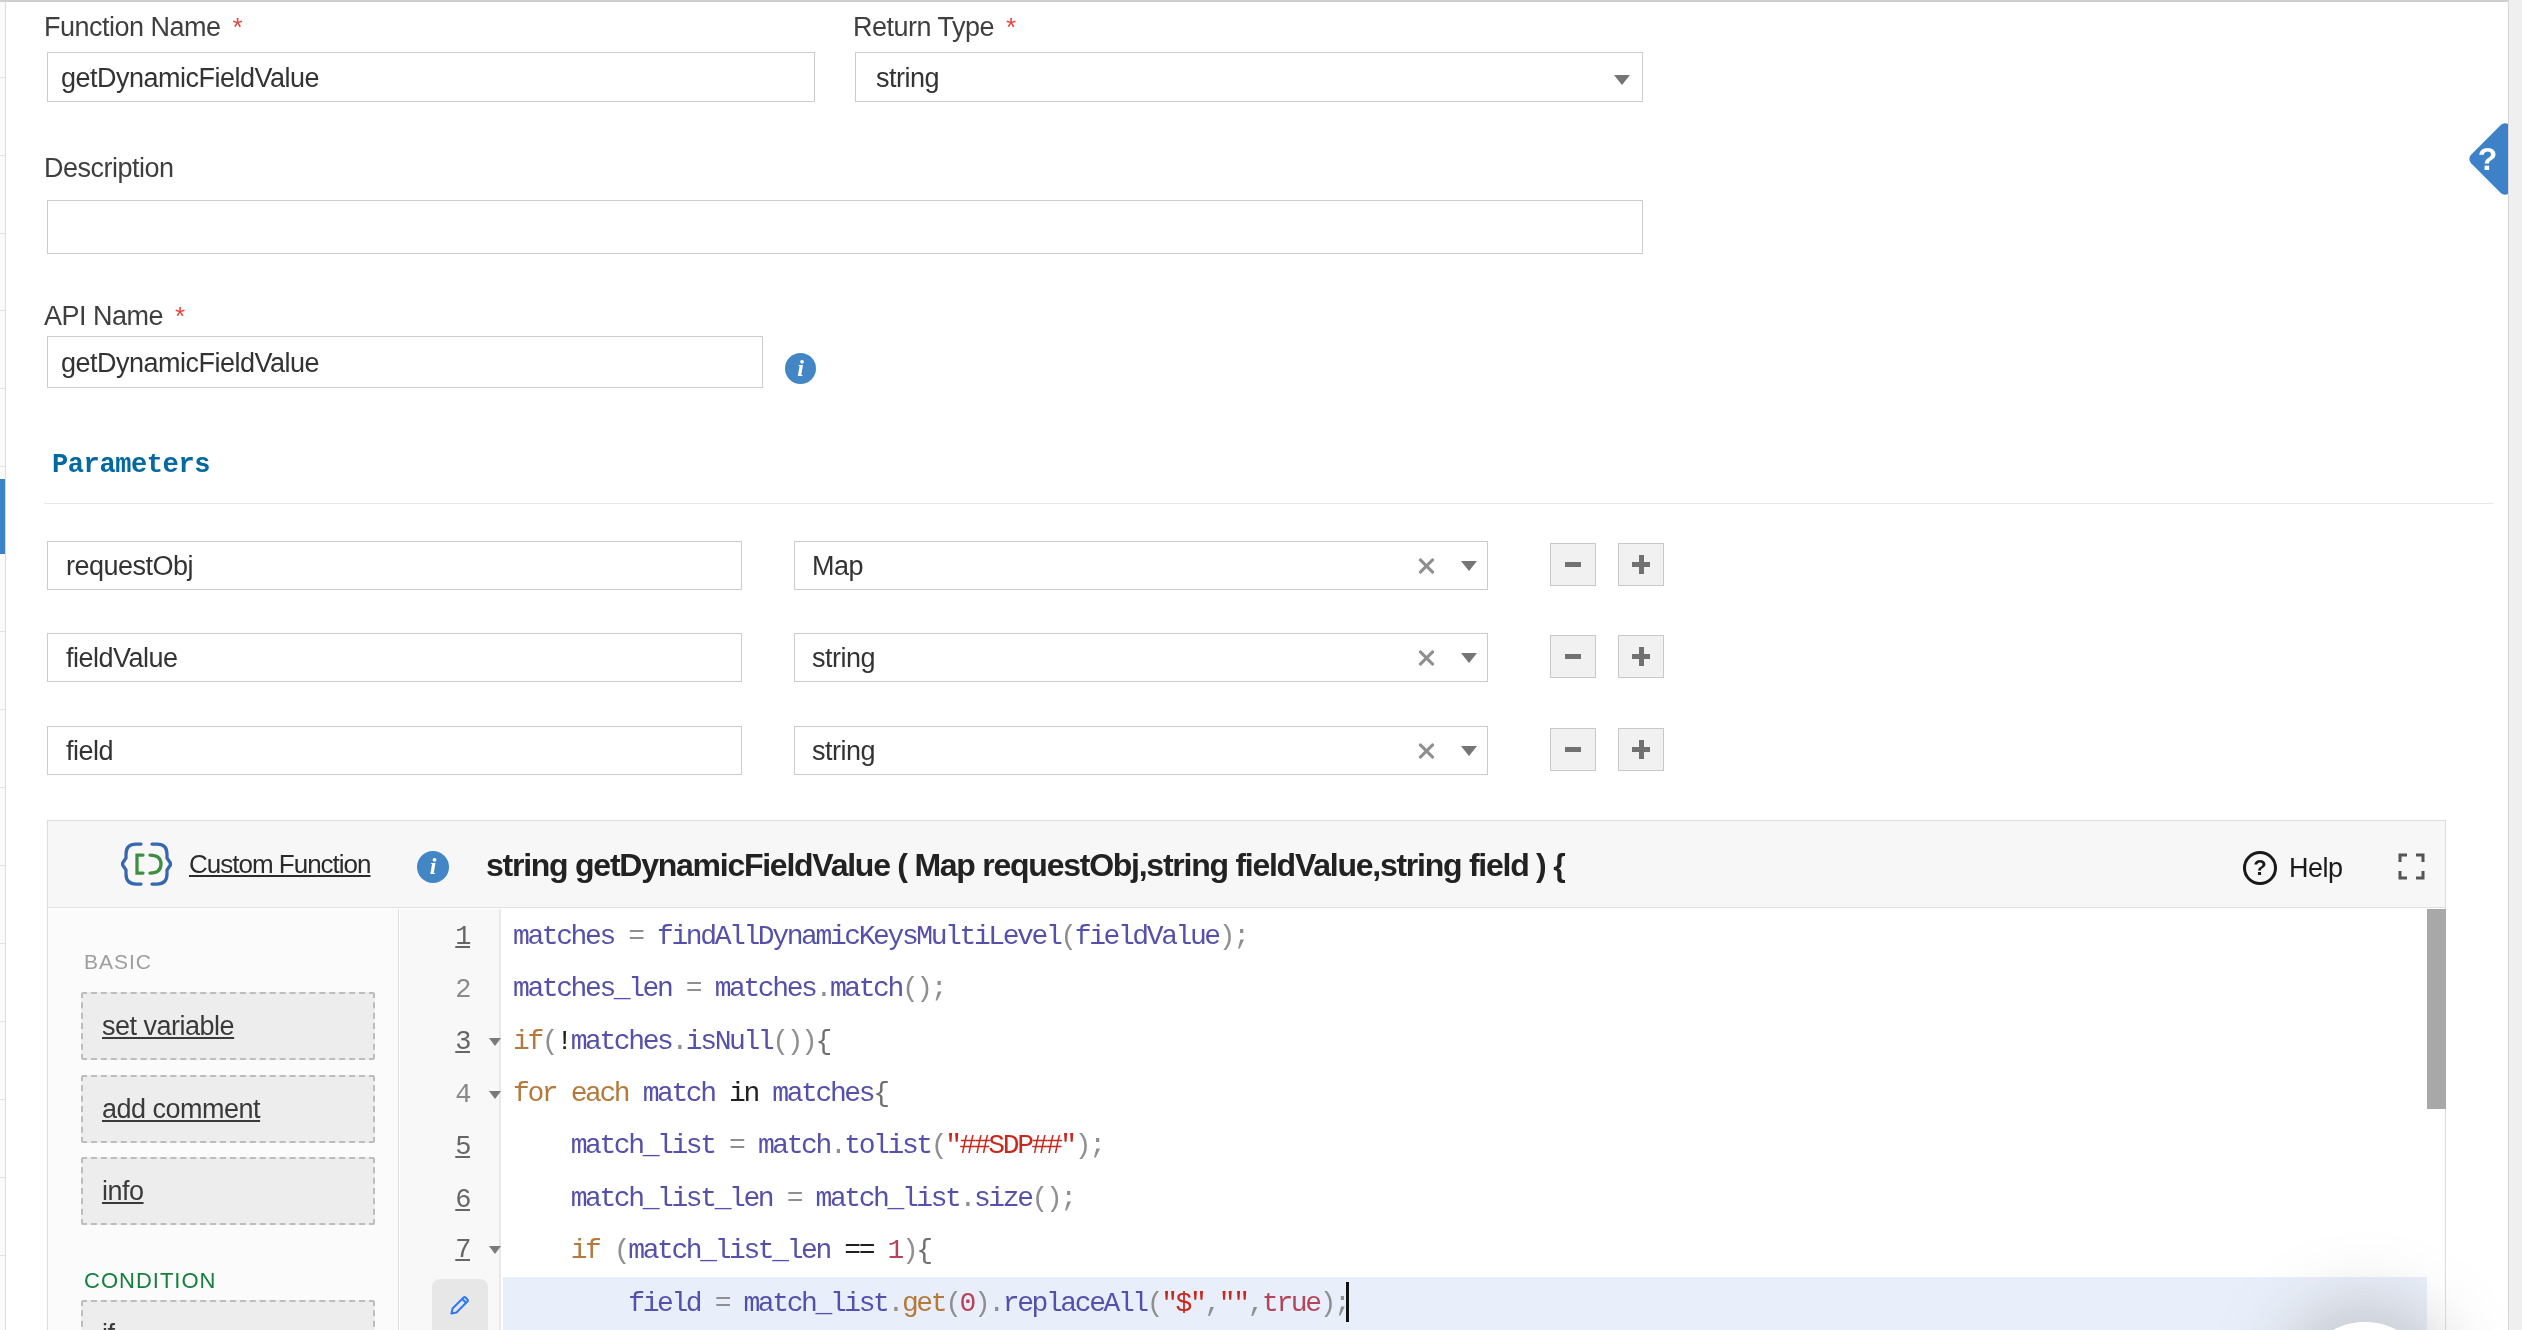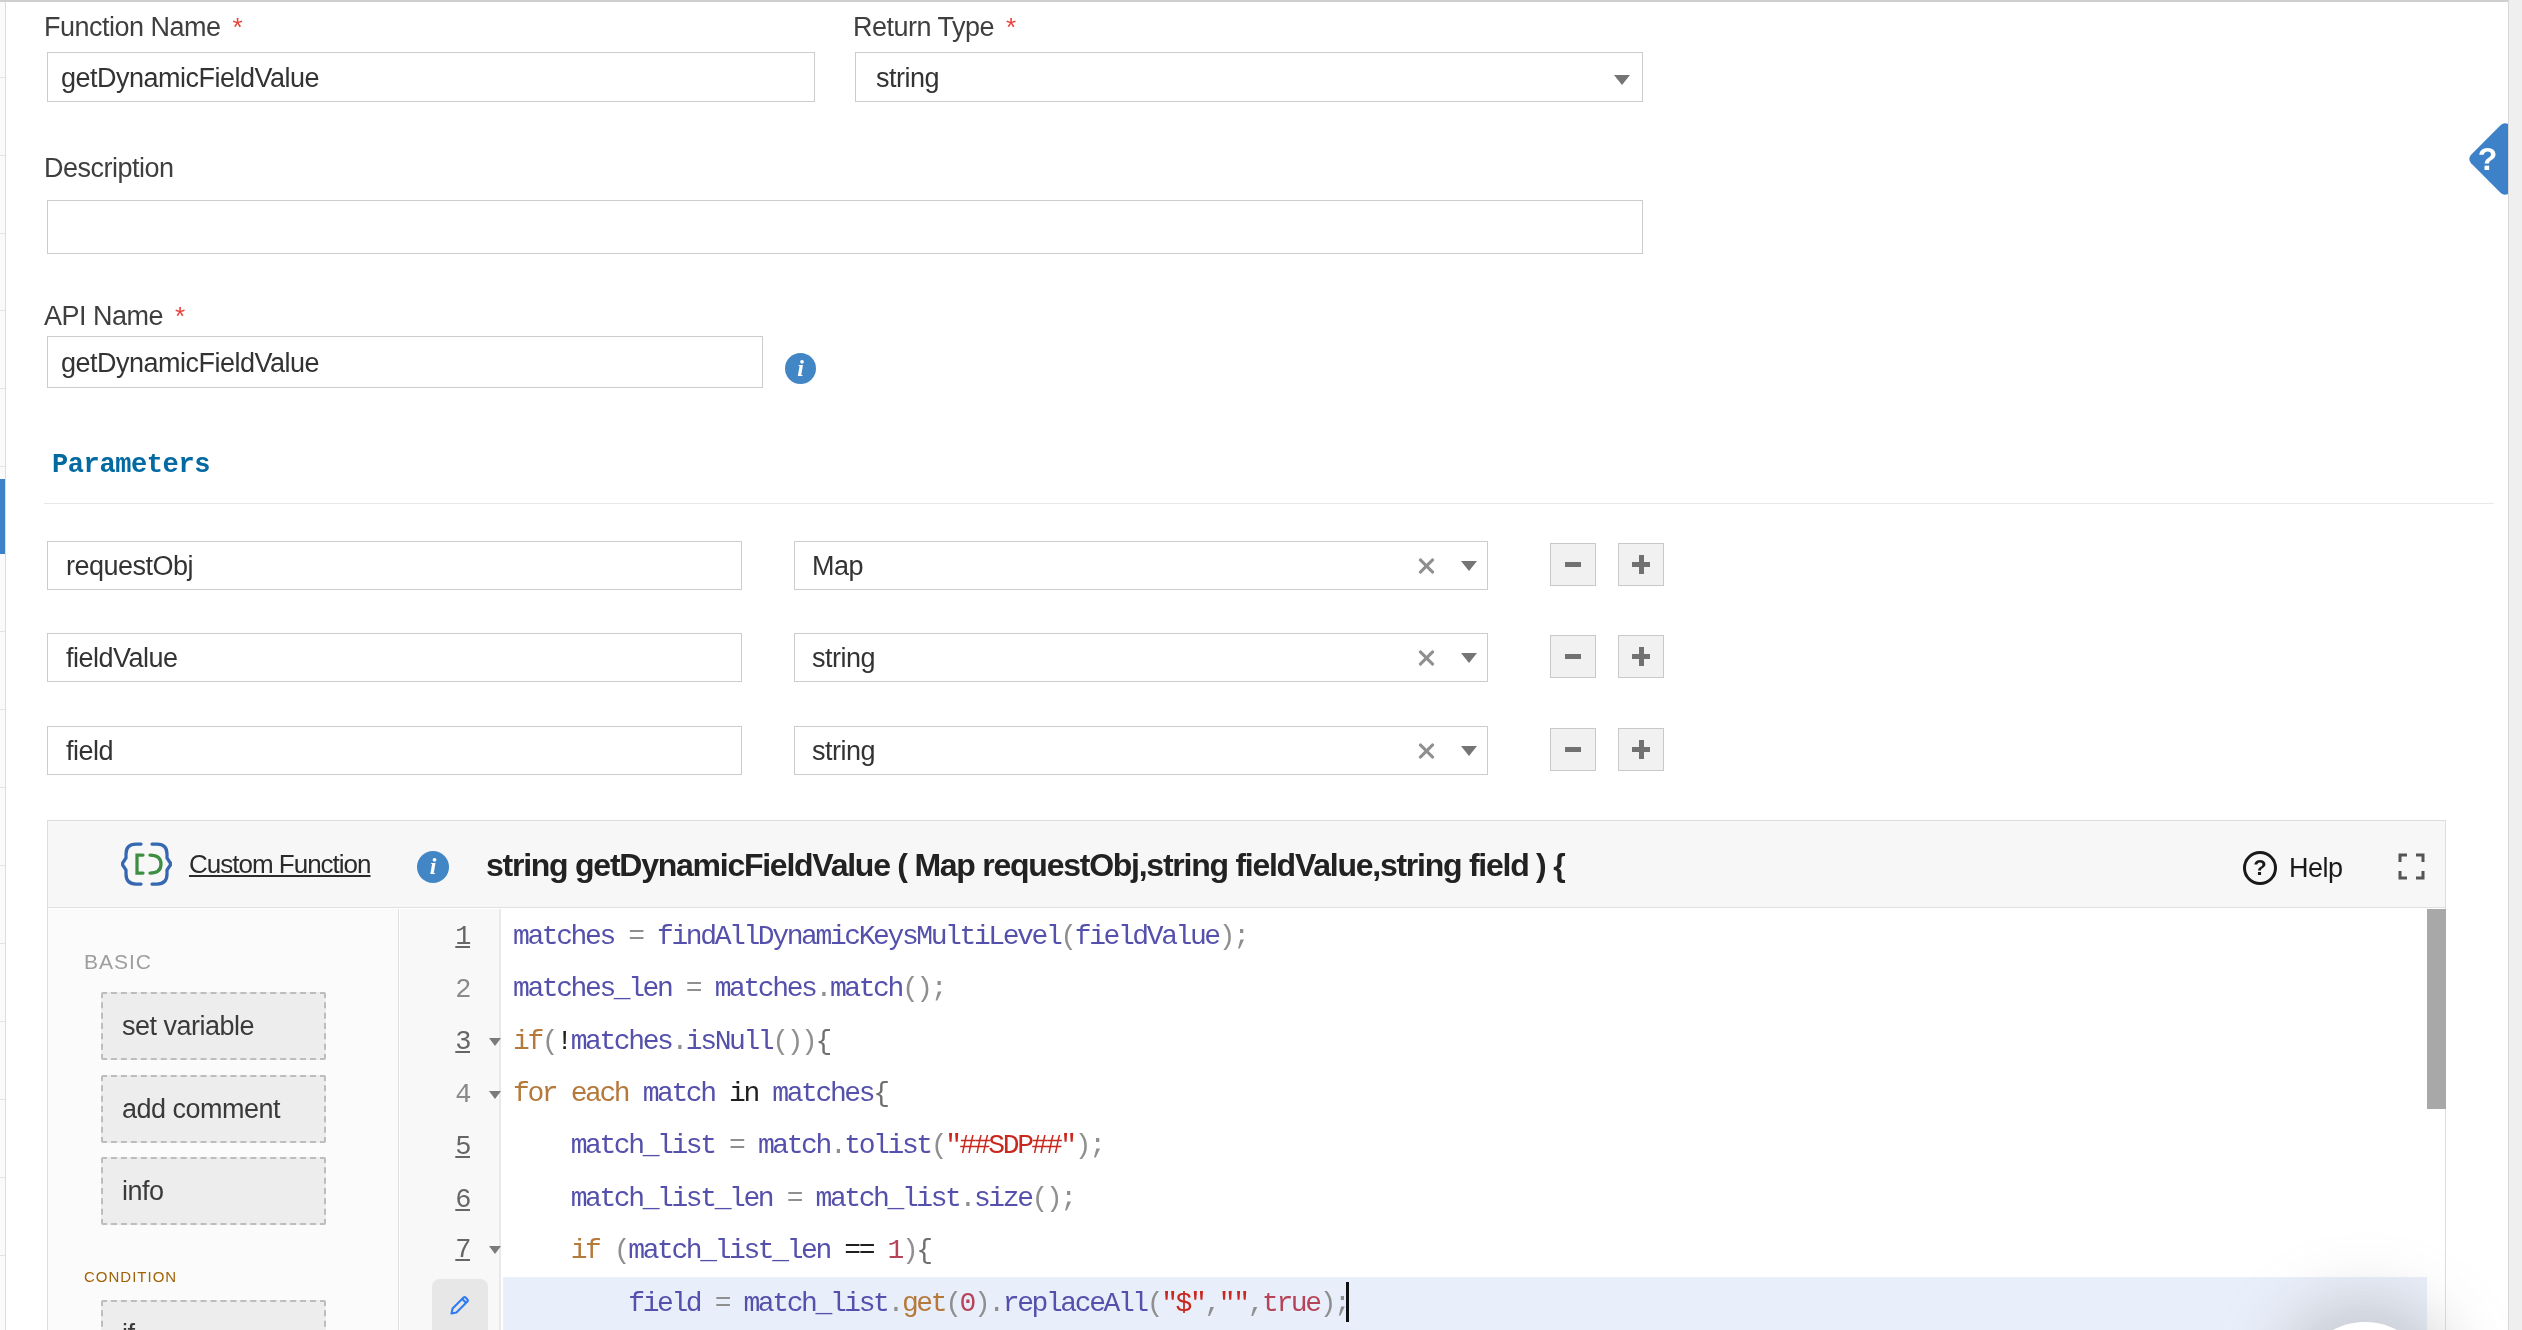--- a/index.html
+++ b/index.html
@@ -13,21 +13,21 @@
 .caret3 { position:absolute; width:0; height:0; border-left:8px solid transparent; border-right:8px solid transparent; border-top:10px solid #757575; }
 .xicon { position:absolute; width:18px; height:18px; }
 .xicon:before, .xicon:after { content:""; position:absolute; left:8px; top:-1px; width:3px; height:20px; background:#8f8f8f; border-radius:1px; }
 .xicon:before { transform:rotate(45deg); }
 .xicon:after { transform:rotate(-45deg); }
 .sqbtn { position:absolute; width:46px; height:43px; background:#f1f1f1; border:1px solid #c9c9c9; }
 .minus:after { content:""; position:absolute; left:14px; top:18px; width:16px; height:5px; background:#717171; }
 .plus:before { content:""; position:absolute; left:13px; top:18px; width:18px; height:5px; background:#717171; }
 .plus:after { content:""; position:absolute; left:20px; top:11px; width:5px; height:19px; background:#717171; }
 .infoi { position:absolute; width:31px; height:31px; border-radius:50%; background:#4286c5; color:#fff; text-align:center; font-family:"Liberation Serif", serif; font-style:italic; font-weight:bold; font-size:24px; line-height:30px; }
-.dashedbtn { position:absolute; left:101px; width:225px; height:68px; border:2px dashed #bdbdbd; border-radius:2px; font-size:27px; letter-spacing:-0.5px; color:#3a3a3a; line-height:64px; padding-left:19px; background:#ededed; }
+.dashedbtn { position:absolute; left:81px; width:294px; height:68px; border:2px dashed #bdbdbd; border-radius:2px; font-size:27px; letter-spacing:-0.5px; color:#3a3a3a; line-height:64px; padding-left:19px; background:#ededed;text-decoration:underline; }
 .mono { font-family:"Liberation Mono", monospace; }
 .lnum { position:absolute; left:400px; width:70px; text-align:right; font-family:"Liberation Mono", monospace; font-size:27px; letter-spacing:-1.5px; color:#666; }
 .fold { position:absolute; width:0; height:0; border-left:6px solid transparent; border-right:6px solid transparent; border-top:8px solid #7a7a7a; }
 .sep { position:absolute; left:0; width:5px; height:1px; background:#e4e4e4; }
 </style>
 </head>
 <body>
 
 <div class="abs" style="left:0; top:0; width:2522px; height:2px; background:#cfcfcf;"></div>
 
@@ -123,21 +123,21 @@
     <path d="M25 18 V25 H18"></path>
     <path d="M9 25 H2 V18"></path>
   </g>
 </svg>
 
 <div class="abs" style="left:48px; top:909px; width:351px; height:421px; background:#fbfbfb; border-right:1px solid #e0e0e0;"></div>
 <div class="abs" style="left:84px; top:950px; font-size:21px; color:#9e9e9e; letter-spacing:1px;">BASIC</div>
 <div class="dashedbtn" style="top:992px;">set variable</div>
 <div class="dashedbtn" style="top:1075px;">add comment</div>
 <div class="dashedbtn" style="top:1157px;">info</div>
-<div class="abs" style="left:84px; top:1268px; font-size:15px; color:#a16207; letter-spacing:1px;">CONDITION</div>
+<div class="abs" style="left:84px; top:1268px; font-size:22px; color:#15803d; letter-spacing:1px;">CONDITION</div>
 <div class="dashedbtn" style="top:1300px;">if</div>
 
 <div class="abs" style="left:400px; top:909px; width:101px; height:421px; background:#f8f8f8; border-right:2px solid #e9e9e9;"></div>
 
 <div class="abs" style="left:432px; top:1279px; width:56px; height:51px; background:#e7e7e7; border-radius:8px 8px 0 0;"></div>
 <div class="abs" style="left:503px; top:1277px; width:1924px; height:53px; background:#e9effa;"></div>
 
 <div class="lnum" style="top:922px; text-decoration:underline;">1</div>
 <div class="lnum" style="top:975px; color:#8a8a8a;">2</div>
 <div class="lnum" style="top:1027px; text-decoration:underline;">3</div>

